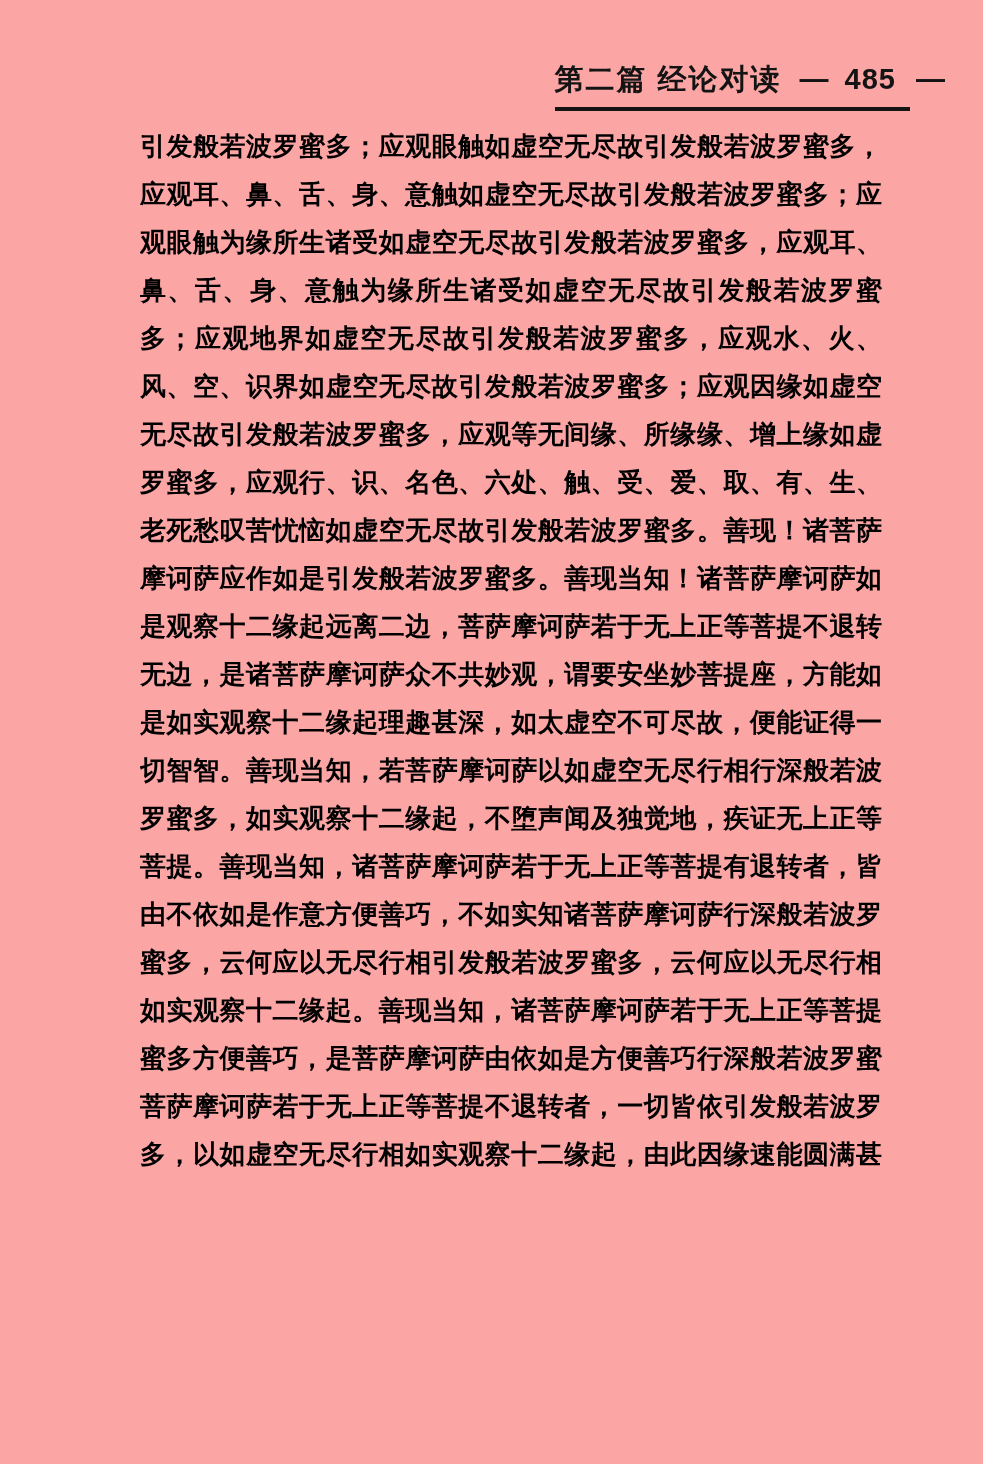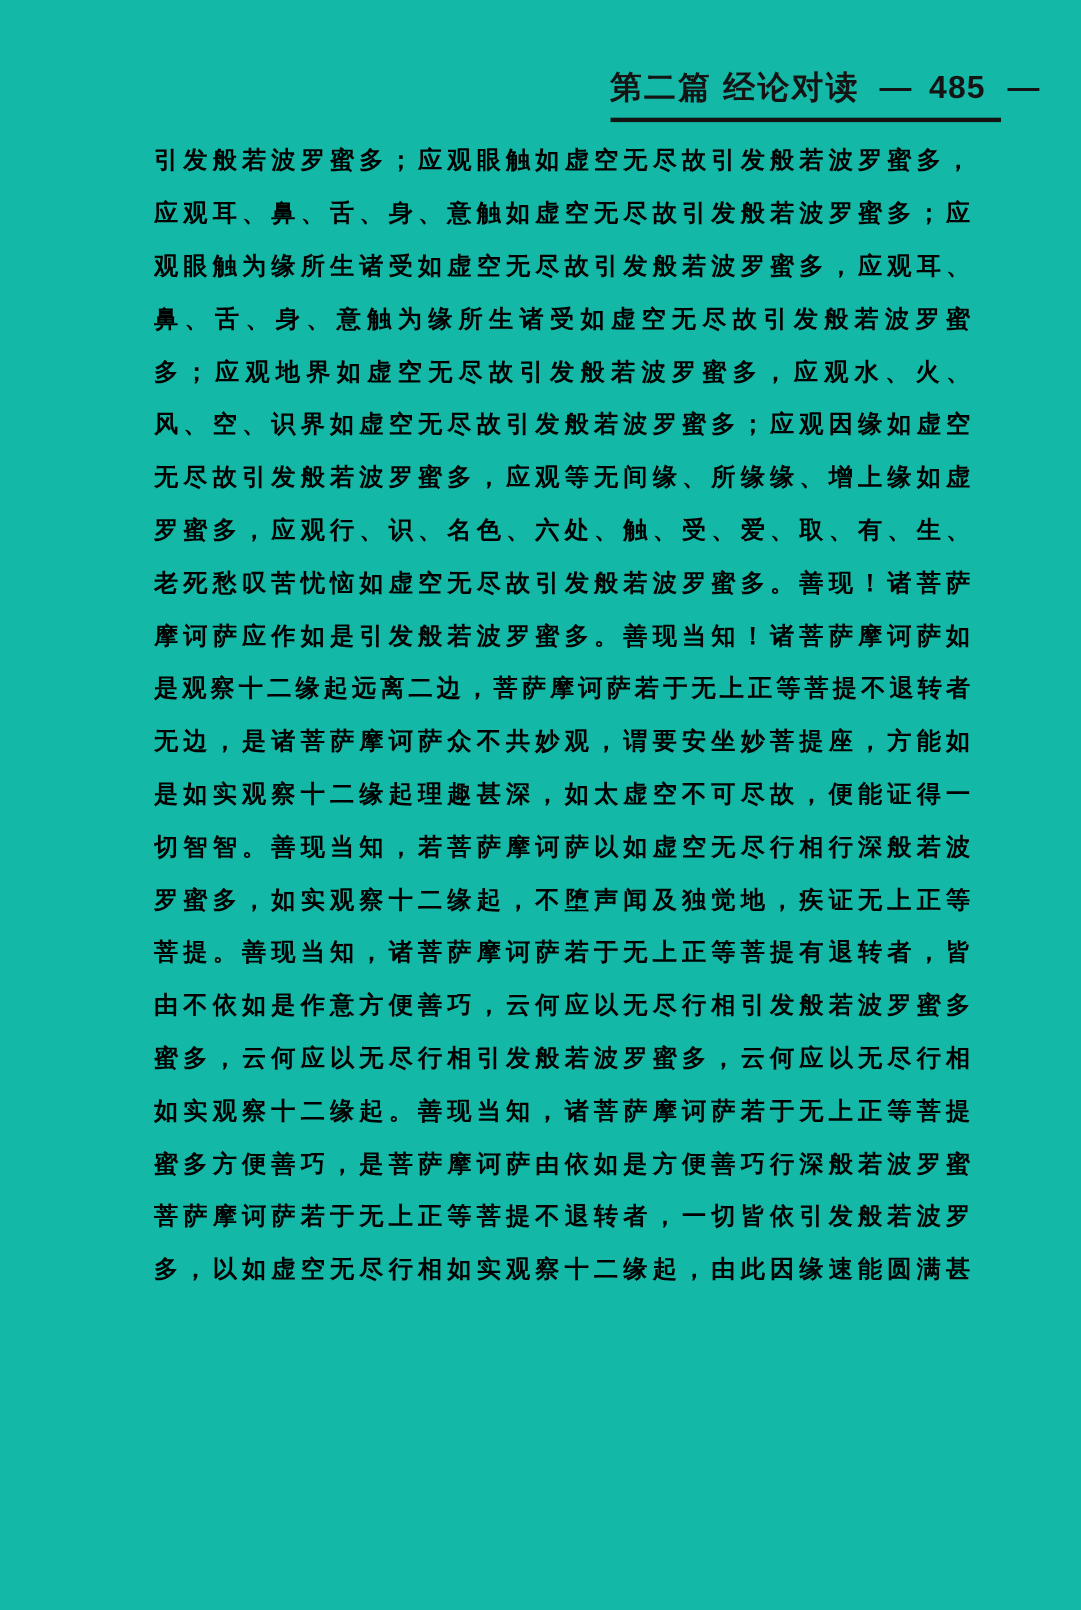--- a/index.html
+++ b/index.html
@@ -5,21 +5,21 @@
   html, body {
     margin: 0;
     padding: 0;
     background: #ffffff;
     font-family: "Liberation Sans", sans-serif;
   }
   .page {
     position: relative;
     width: 983px;
     height: 1464px;
-    background: #14b8a6;
+    background: #fca5a5;
     overflow: hidden;
     color: #000;
   }
   .header {
     position: absolute;
     top: 60px;
     right: 36px;
     white-space: nowrap;
     font-size: 29px;
     font-weight: bold;
@@ -41,21 +41,21 @@
   }
   .header .trail {
     display: inline-block;
     margin-left: 6px;
   }
   .body-text {
     position: absolute;
     left: 140px;
     top: 122px;
     width: 742px;
-    font-size: 22px;
+    font-size: 26px;
     font-weight: bold;
     color: #000;
   }
   .body-text .line {
     height: 48px;
     line-height: 48px;
     text-align: justify;
     text-align-last: justify;
     overflow: hidden;
     letter-spacing: 0;
@@ -80,21 +80,21 @@
       <div class="line">无尽故引发般若波罗蜜多，应观等无间缘、所缘缘、增上缘如虚</div>
       <div class="line">罗蜜多，应观行、识、名色、六处、触、受、爱、取、有、生、</div>
       <div class="line">老死愁叹苦忧恼如虚空无尽故引发般若波罗蜜多。善现！诸菩萨</div>
       <div class="line">摩诃萨应作如是引发般若波罗蜜多。善现当知！诸菩萨摩诃萨如</div>
       <div class="line">是观察十二缘起远离二边，菩萨摩诃萨若于无上正等菩提不退转者</div>
       <div class="line">无边，是诸菩萨摩诃萨众不共妙观，谓要安坐妙菩提座，方能如</div>
       <div class="line">是如实观察十二缘起理趣甚深，如太虚空不可尽故，便能证得一</div>
       <div class="line">切智智。善现当知，若菩萨摩诃萨以如虚空无尽行相行深般若波</div>
       <div class="line">罗蜜多，如实观察十二缘起，不堕声闻及独觉地，疾证无上正等</div>
       <div class="line">菩提。善现当知，诸菩萨摩诃萨若于无上正等菩提有退转者，皆</div>
-      <div class="line">由不依如是作意方便善巧，云何应以无尽行相引发般若波罗蜜多</div>
+      <div class="line">由不依如是作意方便善巧，不如实知诸菩萨摩诃萨行深般若波罗</div>
       <div class="line">蜜多，云何应以无尽行相引发般若波罗蜜多，云何应以无尽行相</div>
       <div class="line">如实观察十二缘起。善现当知，诸菩萨摩诃萨若于无上正等菩提</div>
       <div class="line">蜜多方便善巧，是菩萨摩诃萨由依如是方便善巧行深般若波罗蜜</div>
       <div class="line">菩萨摩诃萨若于无上正等菩提不退转者，一切皆依引发般若波罗</div>
       <div class="line">多，以如虚空无尽行相如实观察十二缘起，由此因缘速能圆满甚</div>
     </div>
 
 </div>
 
 </body></html>

